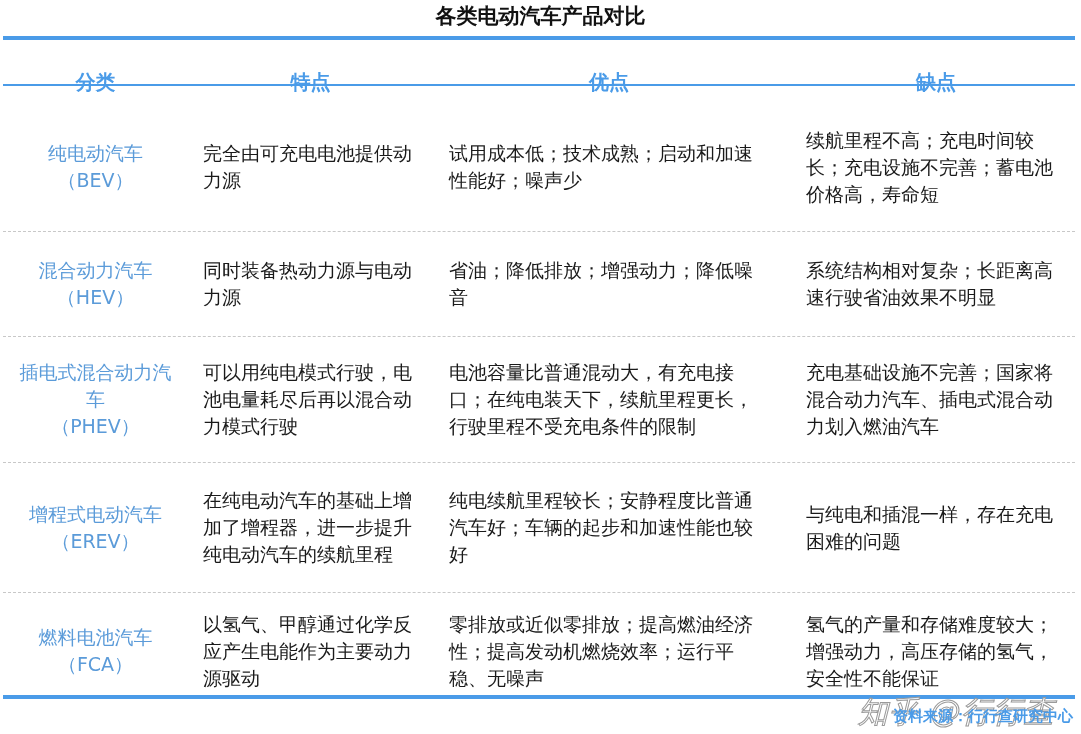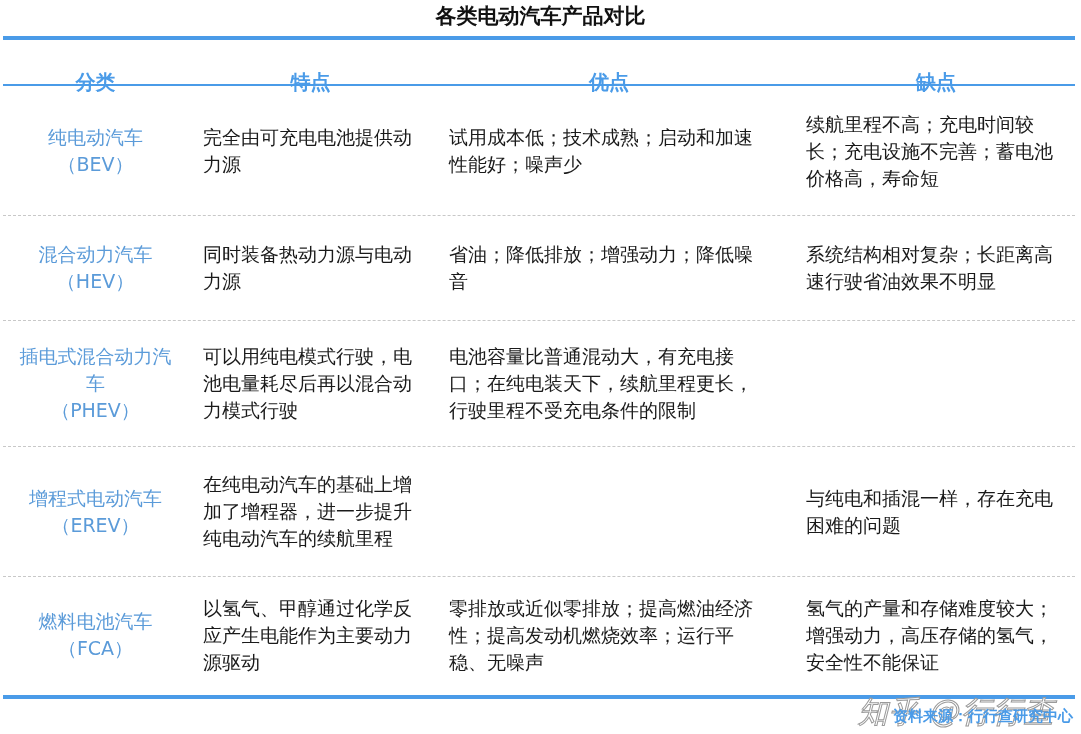--- a/index.html
+++ b/index.html
@@ -7,21 +7,21 @@
          font-family: "DejaVu Sans", "Liberation Sans", sans-serif; }
   .title { position: absolute; top: 0; left: 0; width: 1081px; height: 34px;
            text-align: center; font-size: 21px; font-weight: bold; color: #111;
            line-height: 32px; }
   .top-rule { position: absolute; top: 36px; left: 3px; width: 1072px; height: 4px; background: #4a9be8; }
   .head-rule { position: absolute; top: 84px; left: 3px; width: 1072px; height: 2px; background: #4a9be8; }
   .bottom-rule { position: absolute; top: 695px; left: 3px; width: 1072px; height: 4px; background: #4a9be8; }
   .header { position: absolute; top: 40px; left: 3px; width: 1072px; height: 44px; }
   .hcell { position: absolute; top: 0; height: 44px; line-height: 44px; text-align: center;
            font-size: 20px; font-weight: bold; color: #4a9be8; margin-top: 20px; }
-  .row { position: absolute; left: 3px; width: 1072px; border-bottom: 1px dashed #c8c8c8; }
+  .row { position: absolute; left: 3px; width: 1072px; border-bottom: 1px dashed #c8c8c8; margin-top: 16px; }
   .row.last { border-bottom: none; }
   .cell { position: absolute; top: 0; bottom: 0; display: flex; align-items: center;
           font-size: 19px; line-height: 27px; color: #1a1a1a; }
   .cell span { display: block; }
   .c0 { left: 0; width: 185px; justify-content: center; text-align: center; color: #5b9bd9; }
   .c1 { left: 200px; width: 215px; }
   .c2 { left: 446px; width: 320px; }
   .c3 { left: 803px; width: 260px; }
   .watermark { position: absolute; left: 858px; top: 692px; font-size: 30px; color: rgba(255,255,255,0.85);
                -webkit-text-stroke: 1px #9a9a9a; letter-spacing: 1px; font-style: italic; }
@@ -77,29 +77,35 @@
   <div class="cell c0">
       <span style="white-space:pre-line;width:160px">插电式混合动力汽车
 （PHEV）</span>
     </div>
   <div class="cell c1">
       <span>可以用纯电模式行驶，电池电量耗尽后再以混合动力模式行驶</span>
     </div>
   <div class="cell c2">
       <span>电池容量比普通混动大，有充电接口；在纯电装天下，续航里程更长，行驶里程不受充电条件的限制</span>
     </div>
+  <div class="cell c3">
+      <span>充电基础设施不完善；国家将混合动力汽车、插电式混合动力划入燃油汽车</span>
+    </div>
 </div>
 
 <div class="row" style="top:447px;height:129px;">
   <div class="cell c0">
       <span style="white-space:pre-line">增程式电动汽车
 （EREV）</span>
     </div>
   <div class="cell c1">
       <span>在纯电动汽车的基础上增加了增程器，进一步提升纯电动汽车的续航里程</span>
+    </div>
+  <div class="cell c2">
+      <span>纯电续航里程较长；安静程度比普通汽车好；车辆的起步和加速性能也较好</span>
     </div>
   <div class="cell c3">
       <span>与纯电和插混一样，存在充电困难的问题</span>
     </div>
 </div>
 
 <div class="row last" style="top:577px;height:116px;">
   <div class="cell c0">
       <span style="white-space:pre-line">燃料电池汽车
 （FCA）</span>

